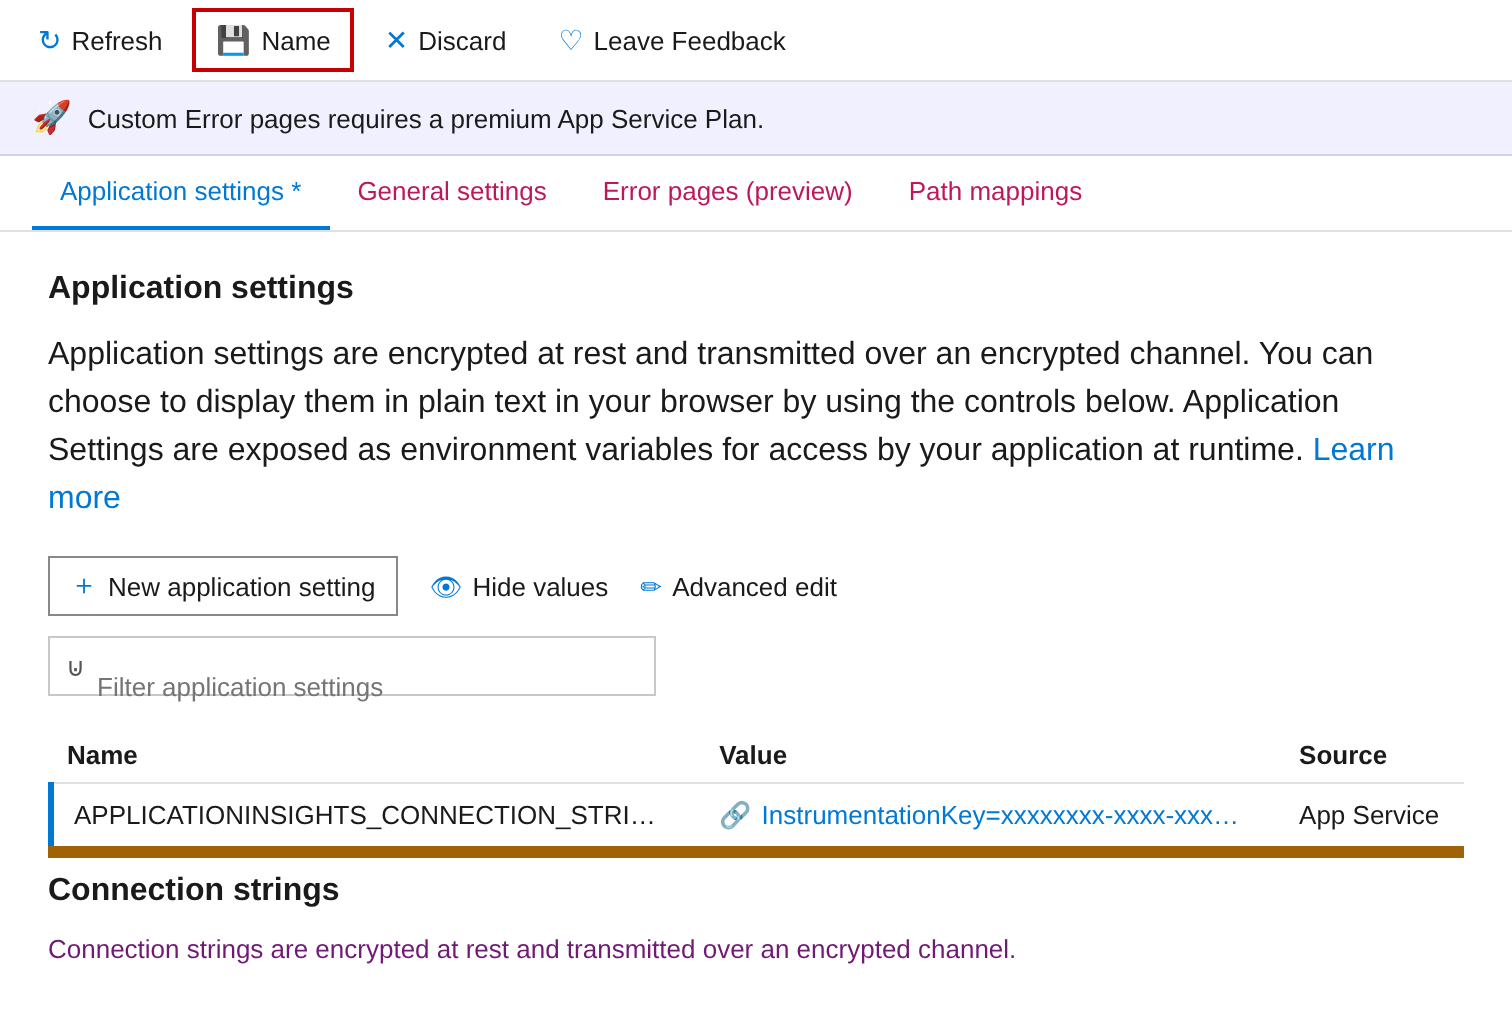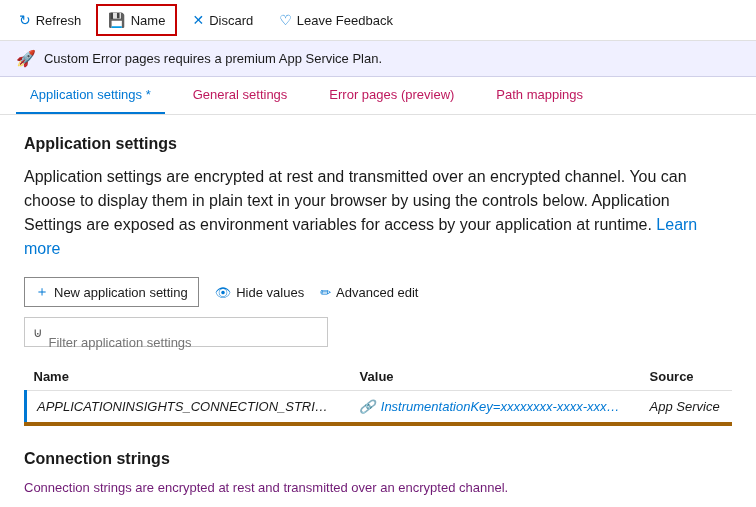--- a/index.html
+++ b/index.html
@@ -43,21 +43,21 @@
       color: #1a1a1a;
     }
     .banner-icon { color: #7b3fb5; font-size: 16px; }
 
     
     .tabs {
       display: flex;
       align-items: flex-end;
       padding: 0 16px;
       border-bottom: 1px solid #e0e0e0;
-      gap: 14px;
+      gap: 0;
     }
     .tab {
       padding: 10px 14px;
       font-size: 13px;
       color: #be185d;
       cursor: pointer;
       border-bottom: 2px solid transparent;
       white-space: nowrap;
     }
     .tab.active {
@@ -158,38 +158,37 @@
       font-size: 13px;
       padding: 6px 8px;
       border-bottom: 1px solid #e0e0e0;
       color: #1a1a1a;
       margin-top: 24px;
     }
     .settings-table td {
       padding: 8px 8px;
       font-size: 13px;
       color: #1a1a1a;
-      border-bottom: 4px solid #a16207;
-      font-style: italic;
+      border-bottom: 6px solid #a16207;
     }
     .settings-table tr.data-row td:first-child {
       border-left: 3px solid #0078d4;
       padding-left: 10px;
     }
     .value-cell {
       display: flex;
       align-items: center;
       gap: 5px;
       color: #0078d4;
     }
     .value-cell .link-icon { font-size: 13px; }
 
     
     .connection-section {
-      margin-top: 24px;
+      margin-top: 8px;
     }
     .connection-desc {
       font-size: 13px;
       color: #701a75;
       margin-top: 8px;
     }
   </style>
 </head>
 <body>
 

